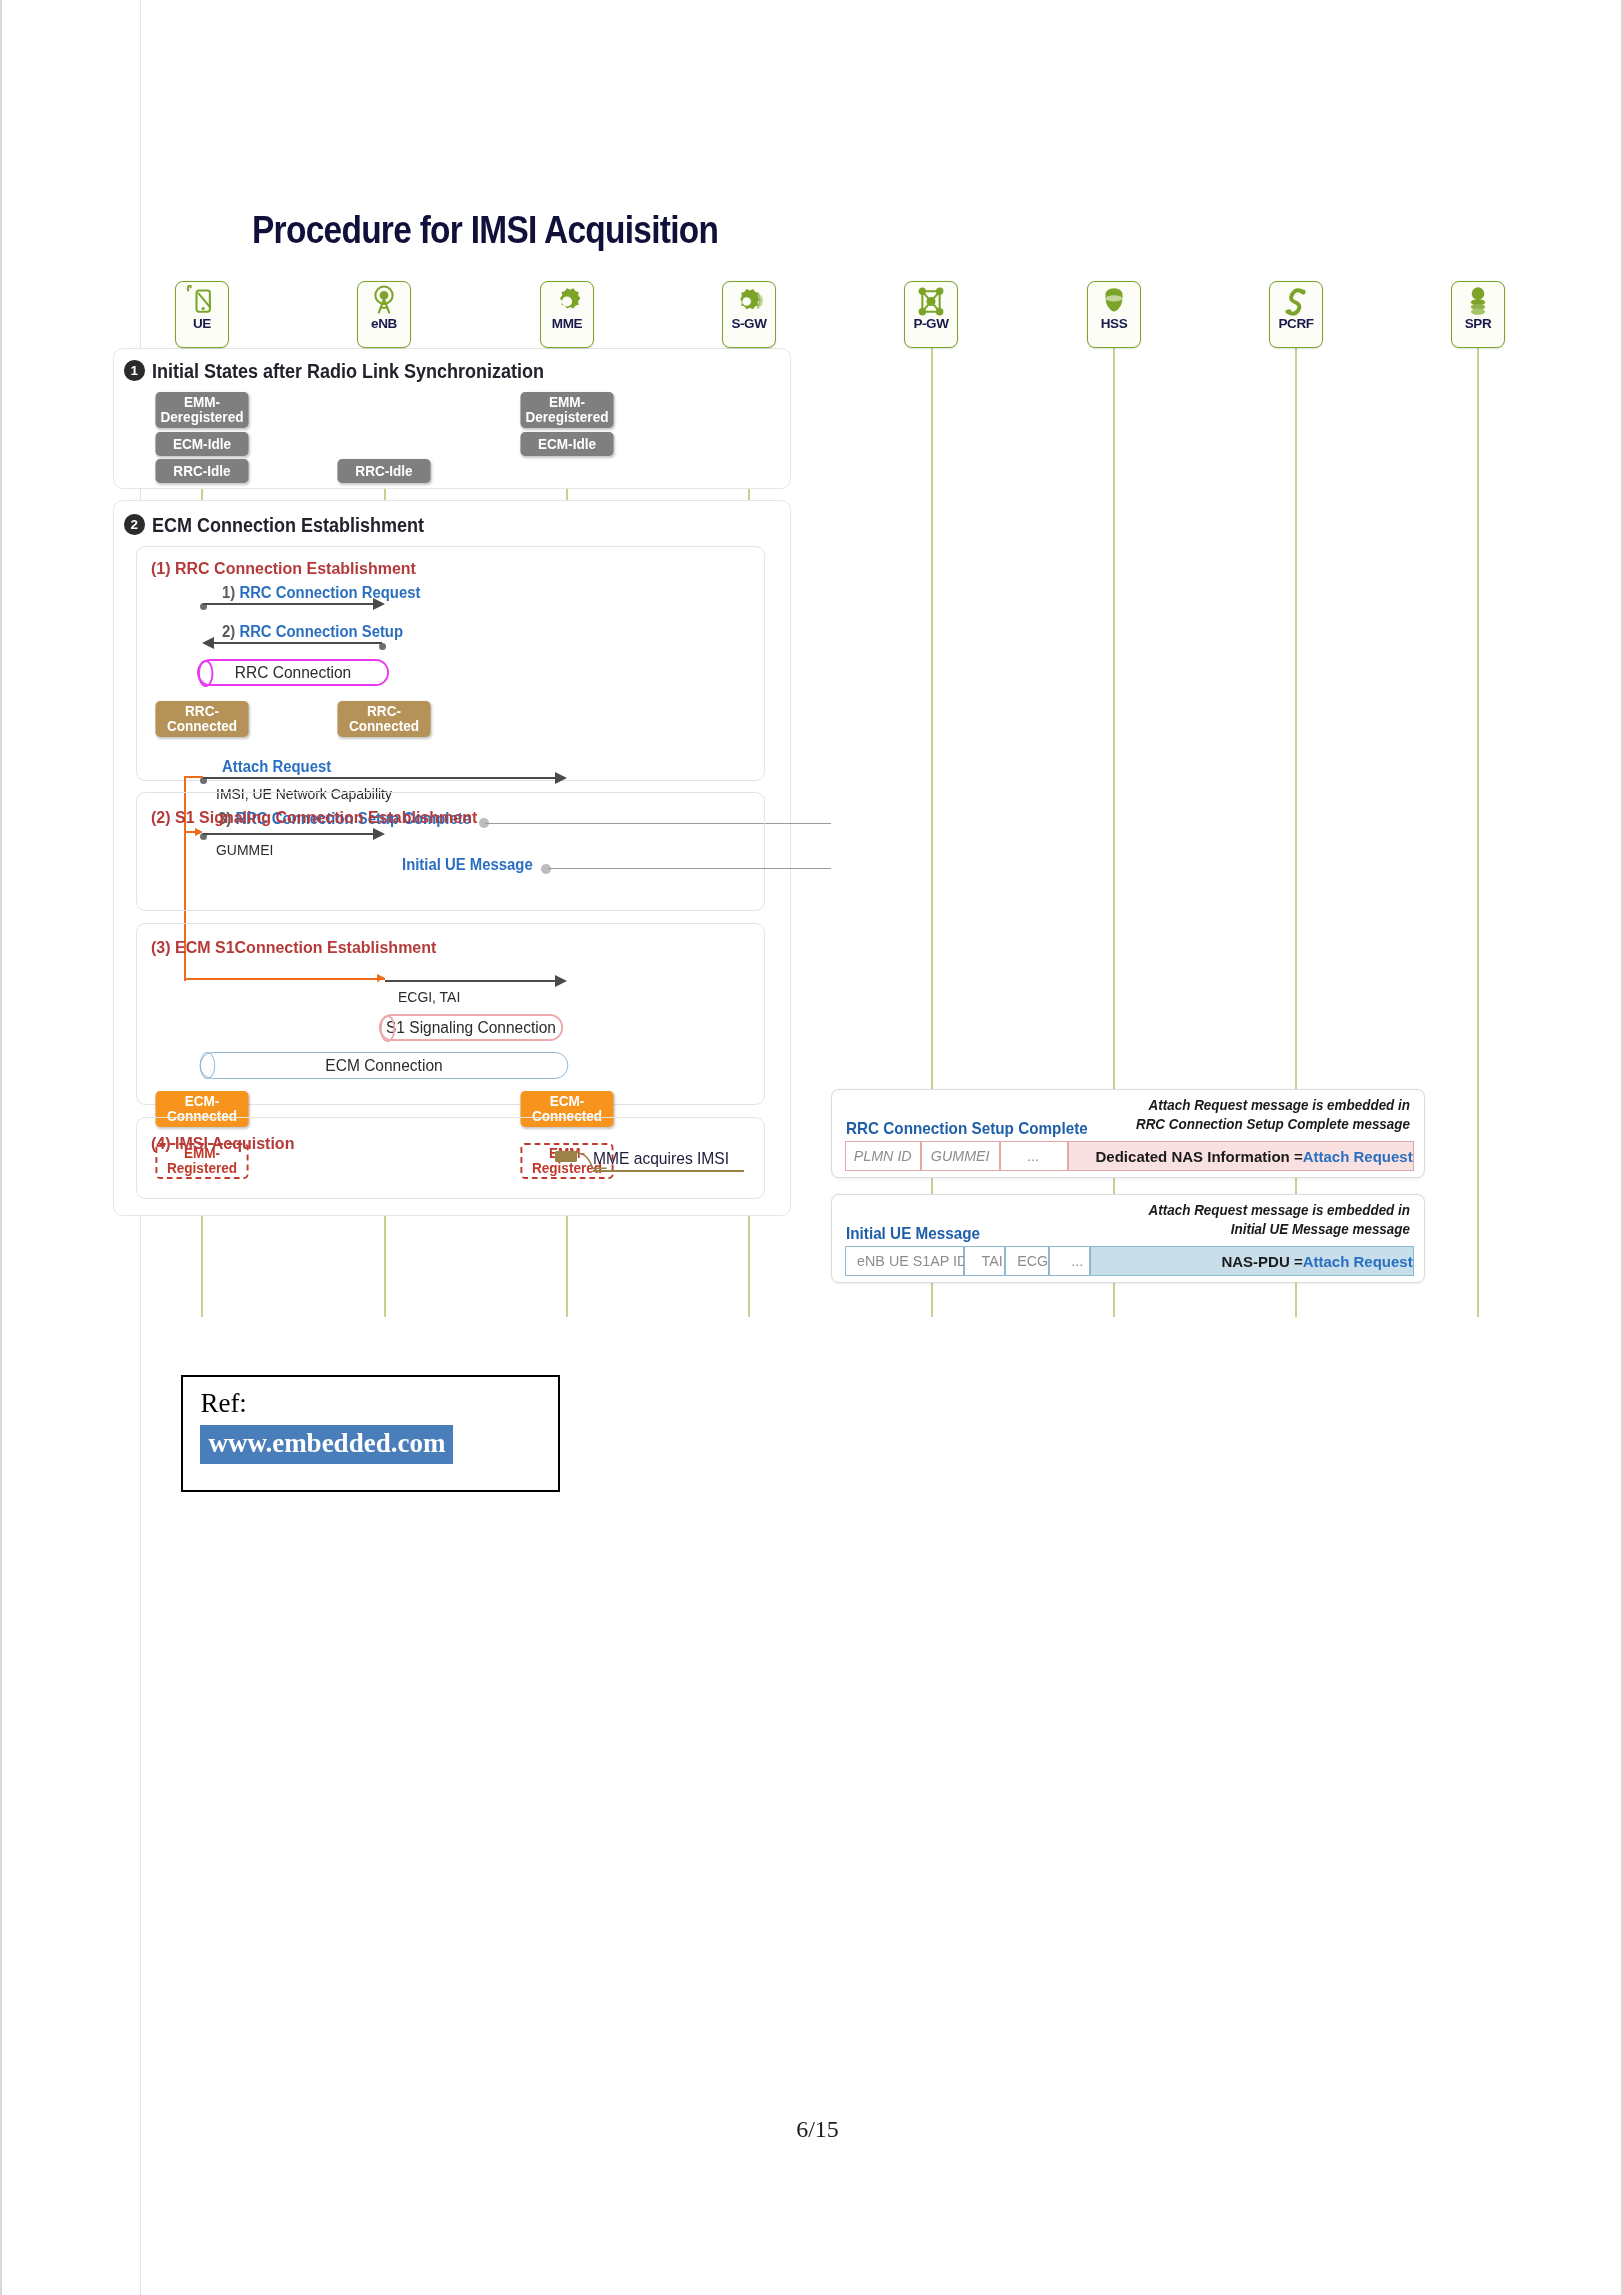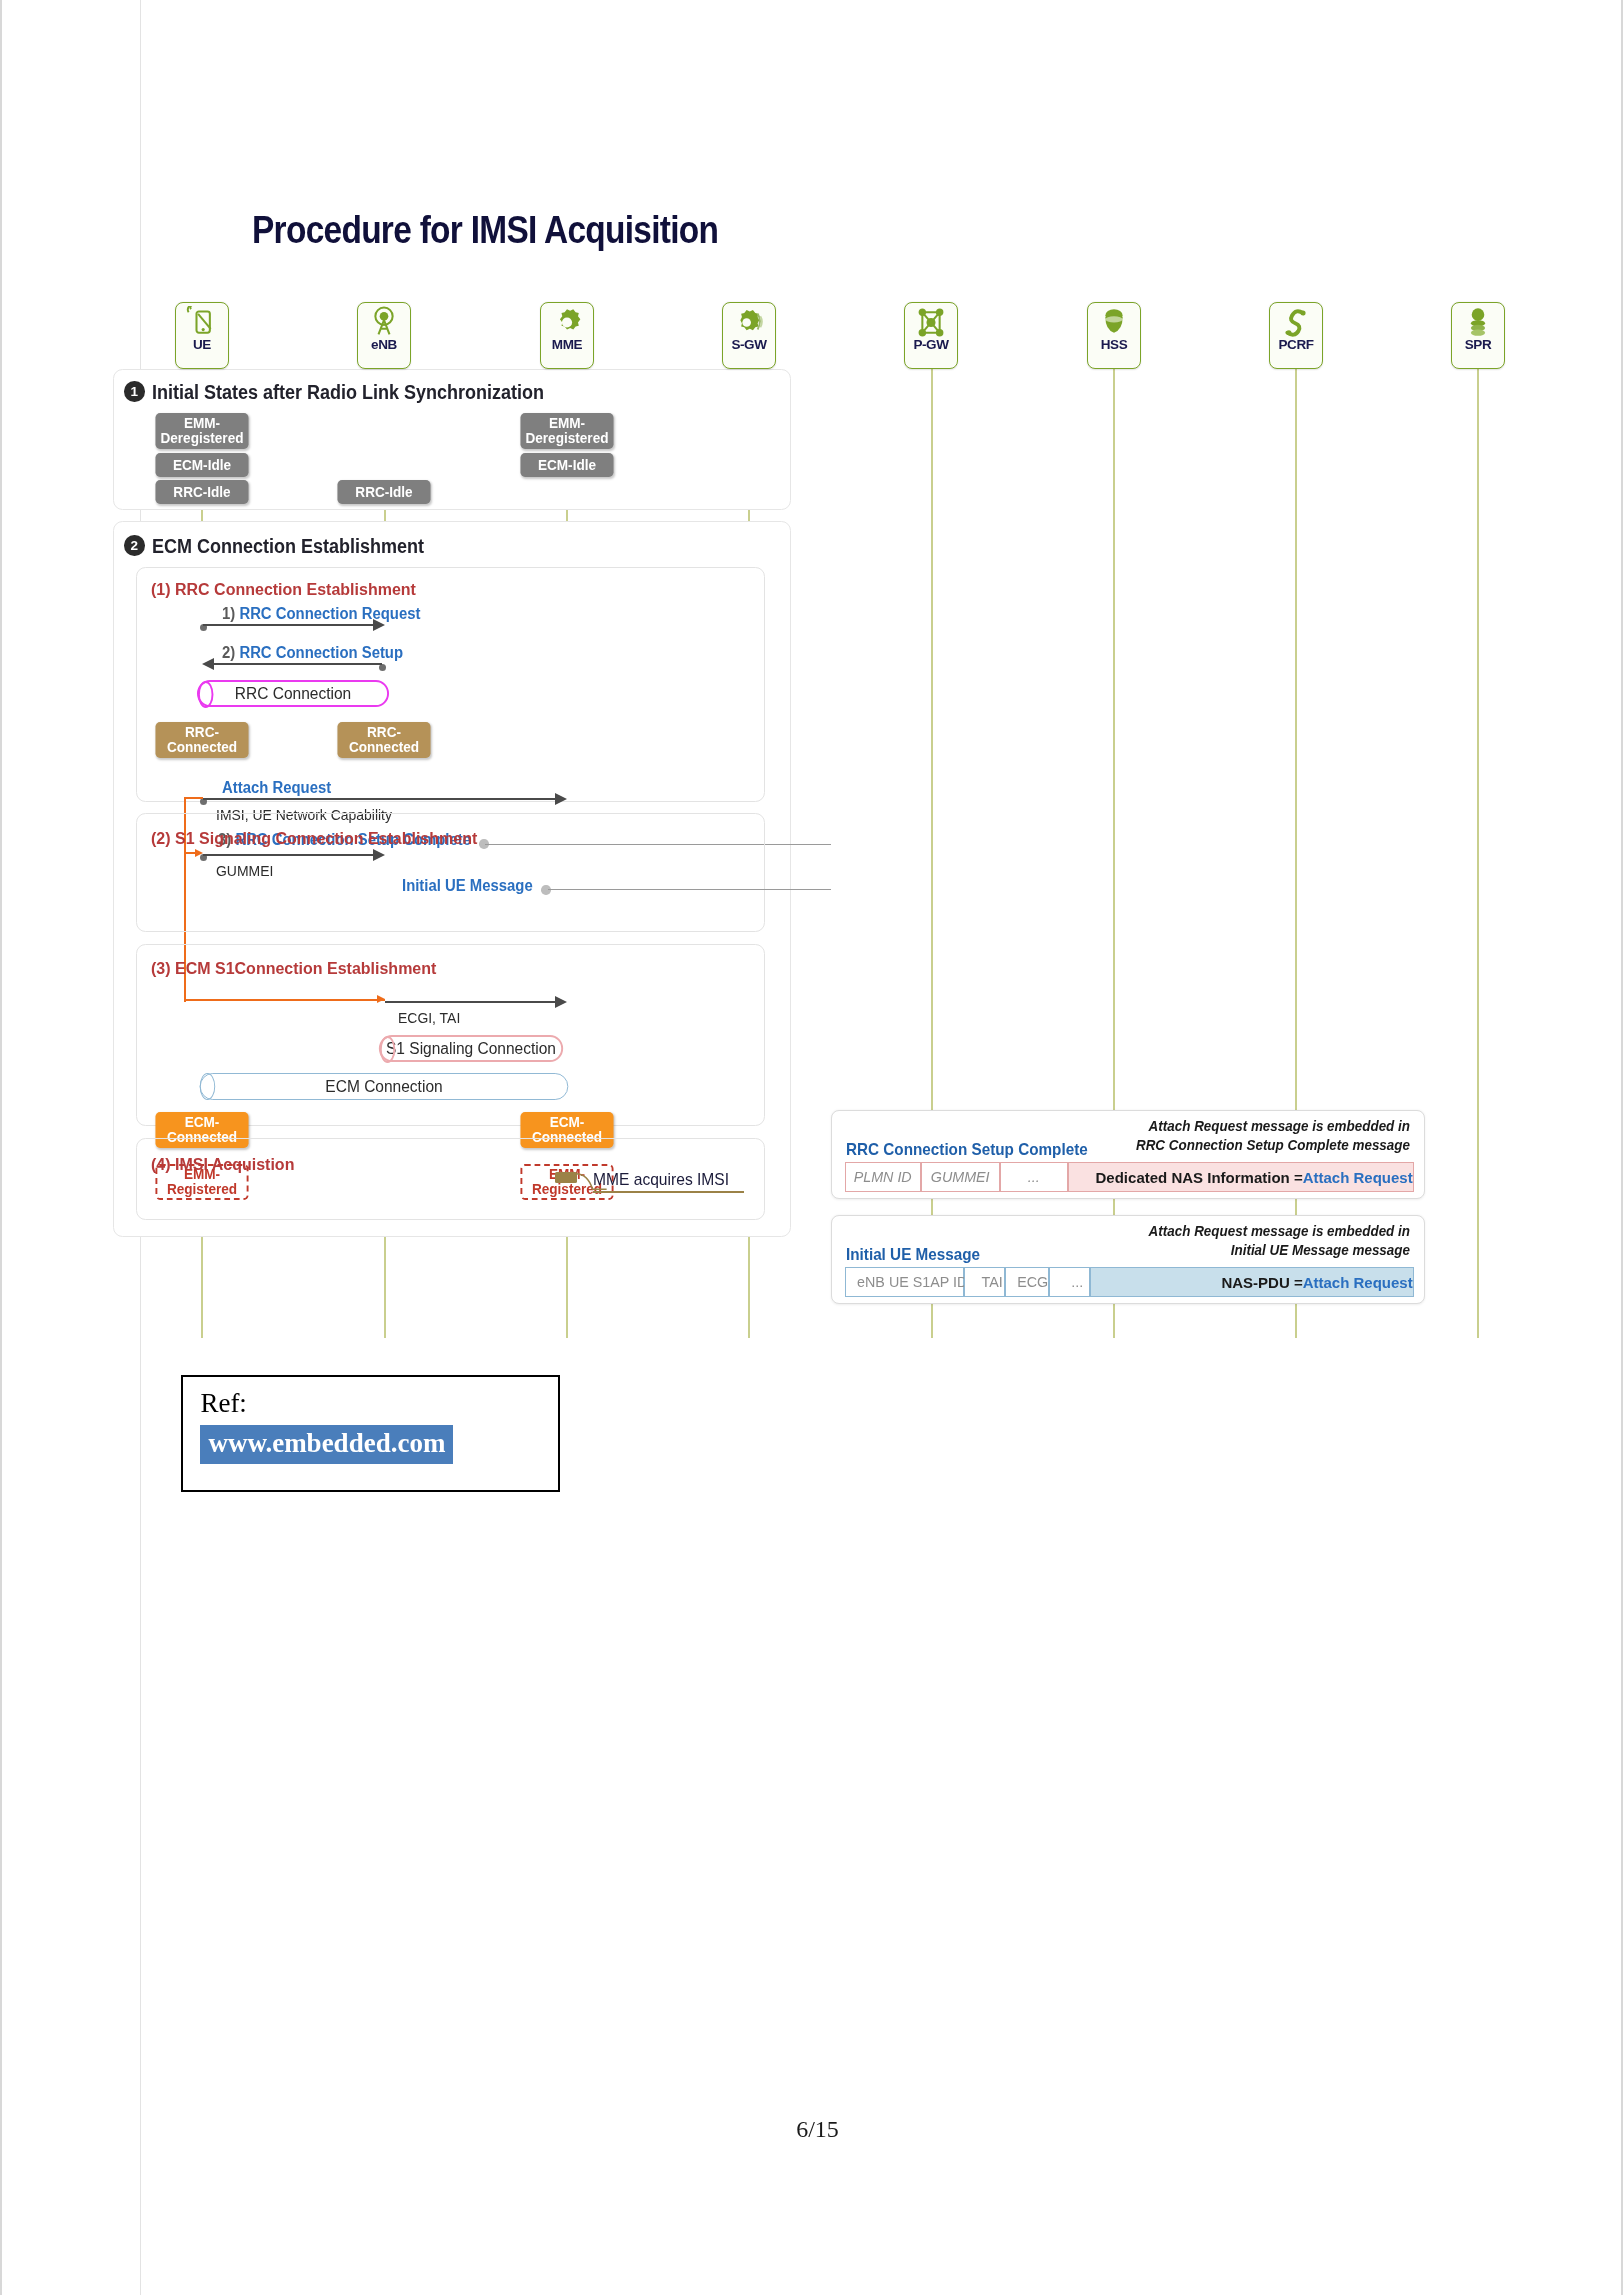--- a/index.html
+++ b/index.html
@@ -29,21 +29,21 @@
     font-family:"Liberation Sans", sans-serif;
     font-size:38px;font-weight:bold;
     color:#10103a;
     letter-spacing:-0.8px;
     transform:scaleX(0.88);transform-origin:left center;
     white-space:nowrap;
   }
 
   
   #diagram{
-    position:absolute;left:0;top:302px;width:1410px;height:999px;
+    position:absolute;left:0;top:281px;width:1410px;height:999px;
   }
   .lifeline{
     position:absolute;top:41px;width:1.6px;height:995px;
     background:#c9cf8e;
   }
   .node{
     position:absolute;top:0;width:54px;height:67px;
     margin-left:-27px;
     border:1.6px solid #7ba428;border-radius:8px;
     background:#fbfdf6;

